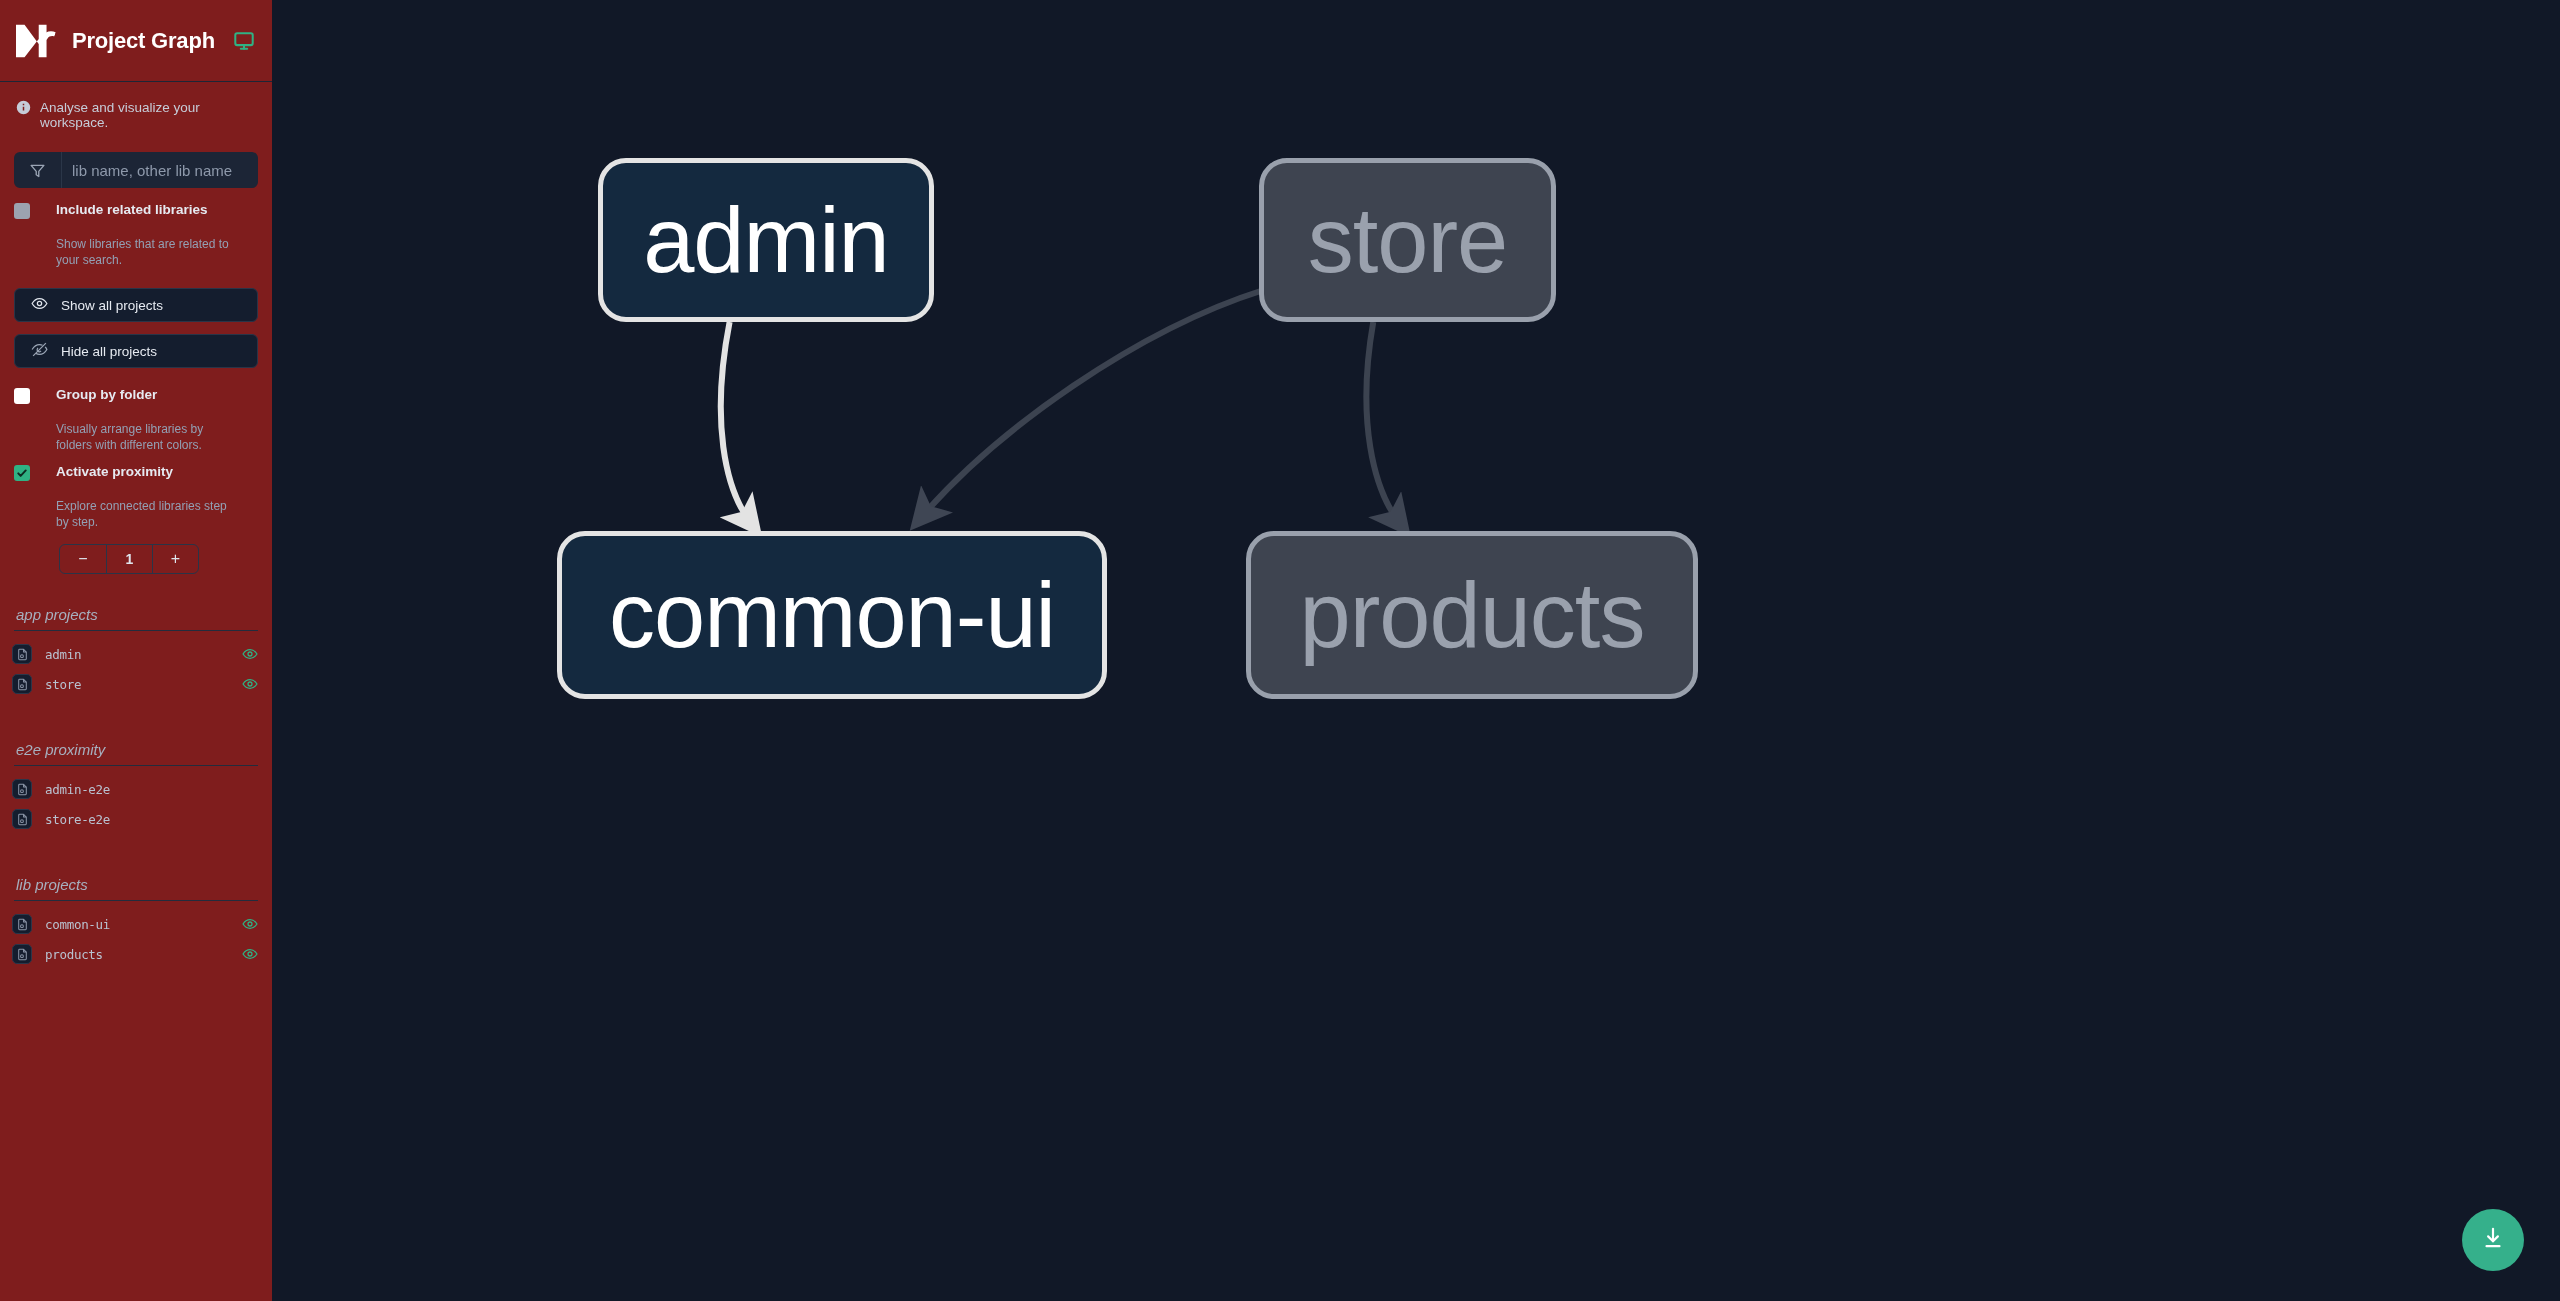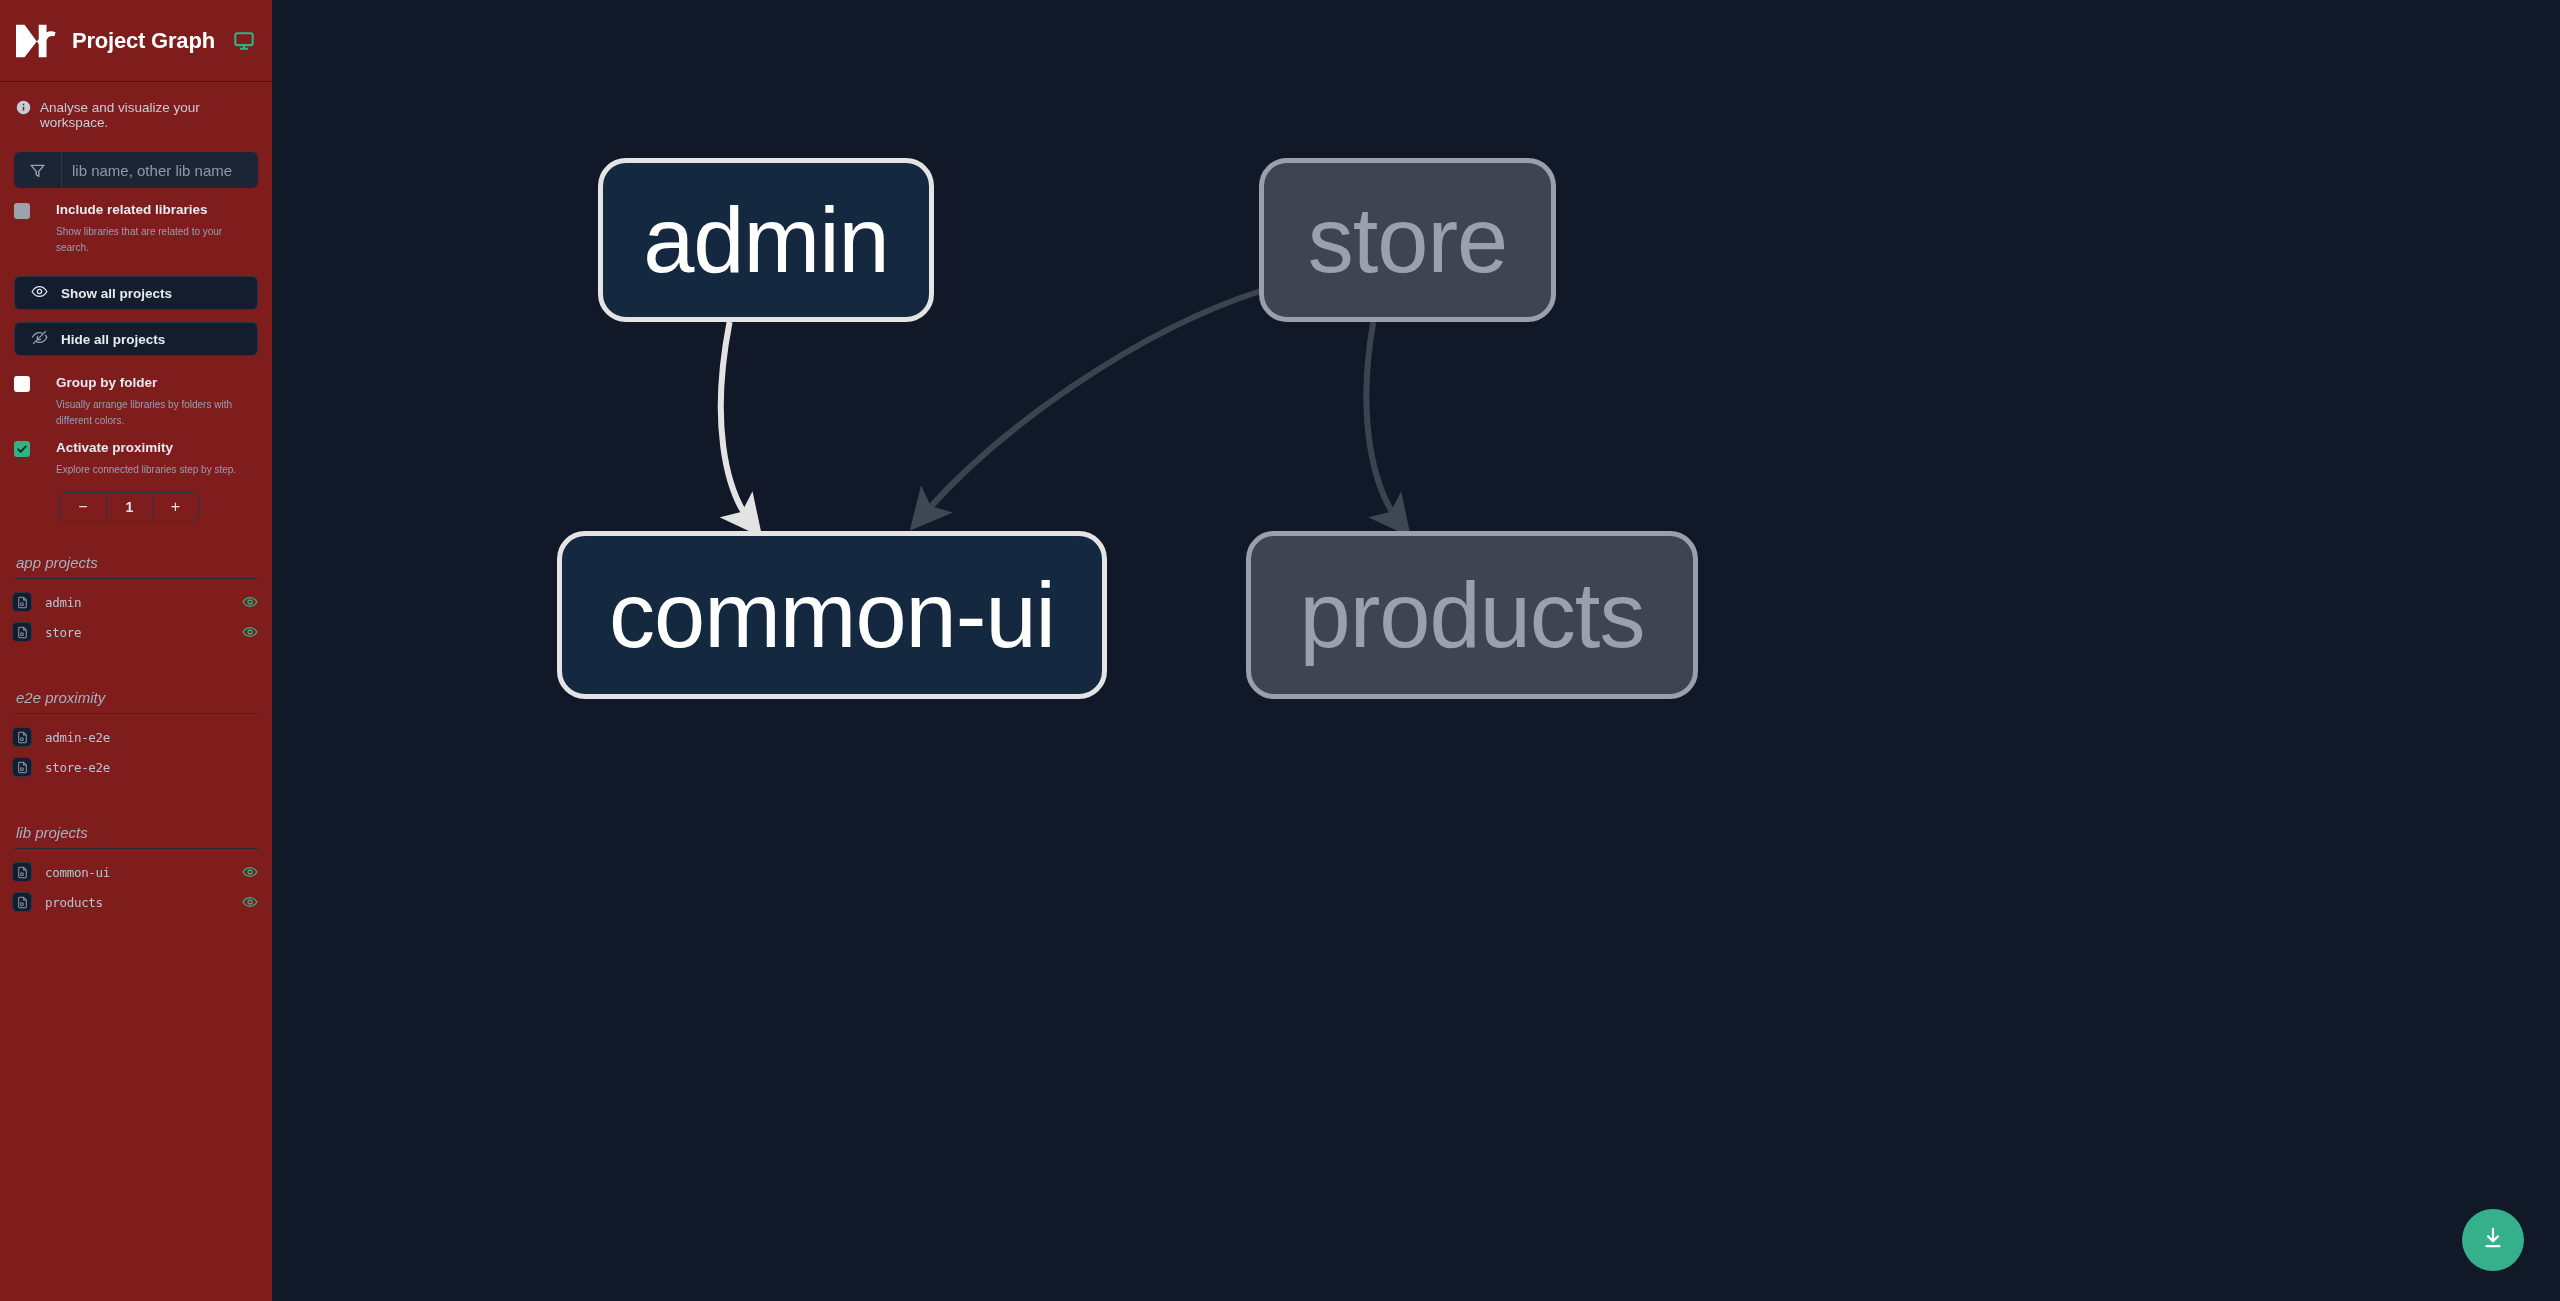--- a/index.html
+++ b/index.html
@@ -81,36 +81,36 @@
   }
   .cbox.gray { background: #9ca3af; }
   .cbox.white { background: #ffffff; }
   .cbox.green { background: #2fb284; }
   .check-texts { display: flex; flex-direction: column; }
   .check-title {
     font-size: 13.5px; font-weight: 700; color: #e6eaf1;
     line-height: 17px;
   }
   .check-desc {
-    font-size: 10px; color: #93a0b4; line-height: 16px;
-    max-width: 185px; margin-top: 6px;
+    font-size: 12px; color: #93a0b4; line-height: 16px;
+    max-width: 185px; margin-top: 18px;
   }
 
   .btn-wide {
     margin: 12px 14px 0 14px;
     height: 34px;
     border: 1px solid #2a3447;
     border-radius: 6px;
     background: #141d2e;
     display: flex; align-items: center;
     padding-left: 16px; gap: 13px;
     cursor: pointer;
   }
   .btn-wide .blabel {
-    font-size: 13.5px; font-weight: 700; color: #e6eaf1;
+    font-size: 13.5px; font-weight: 400; color: #e6eaf1;
   }
 
   .stepper {
     margin: 14px 14px 0 0;
     display: flex; justify-content: center;
   }
   .stepper-inner {
     display: flex; border: 1px solid #2a3447; border-radius: 6px;
     overflow: hidden; height: 30px;
   }

